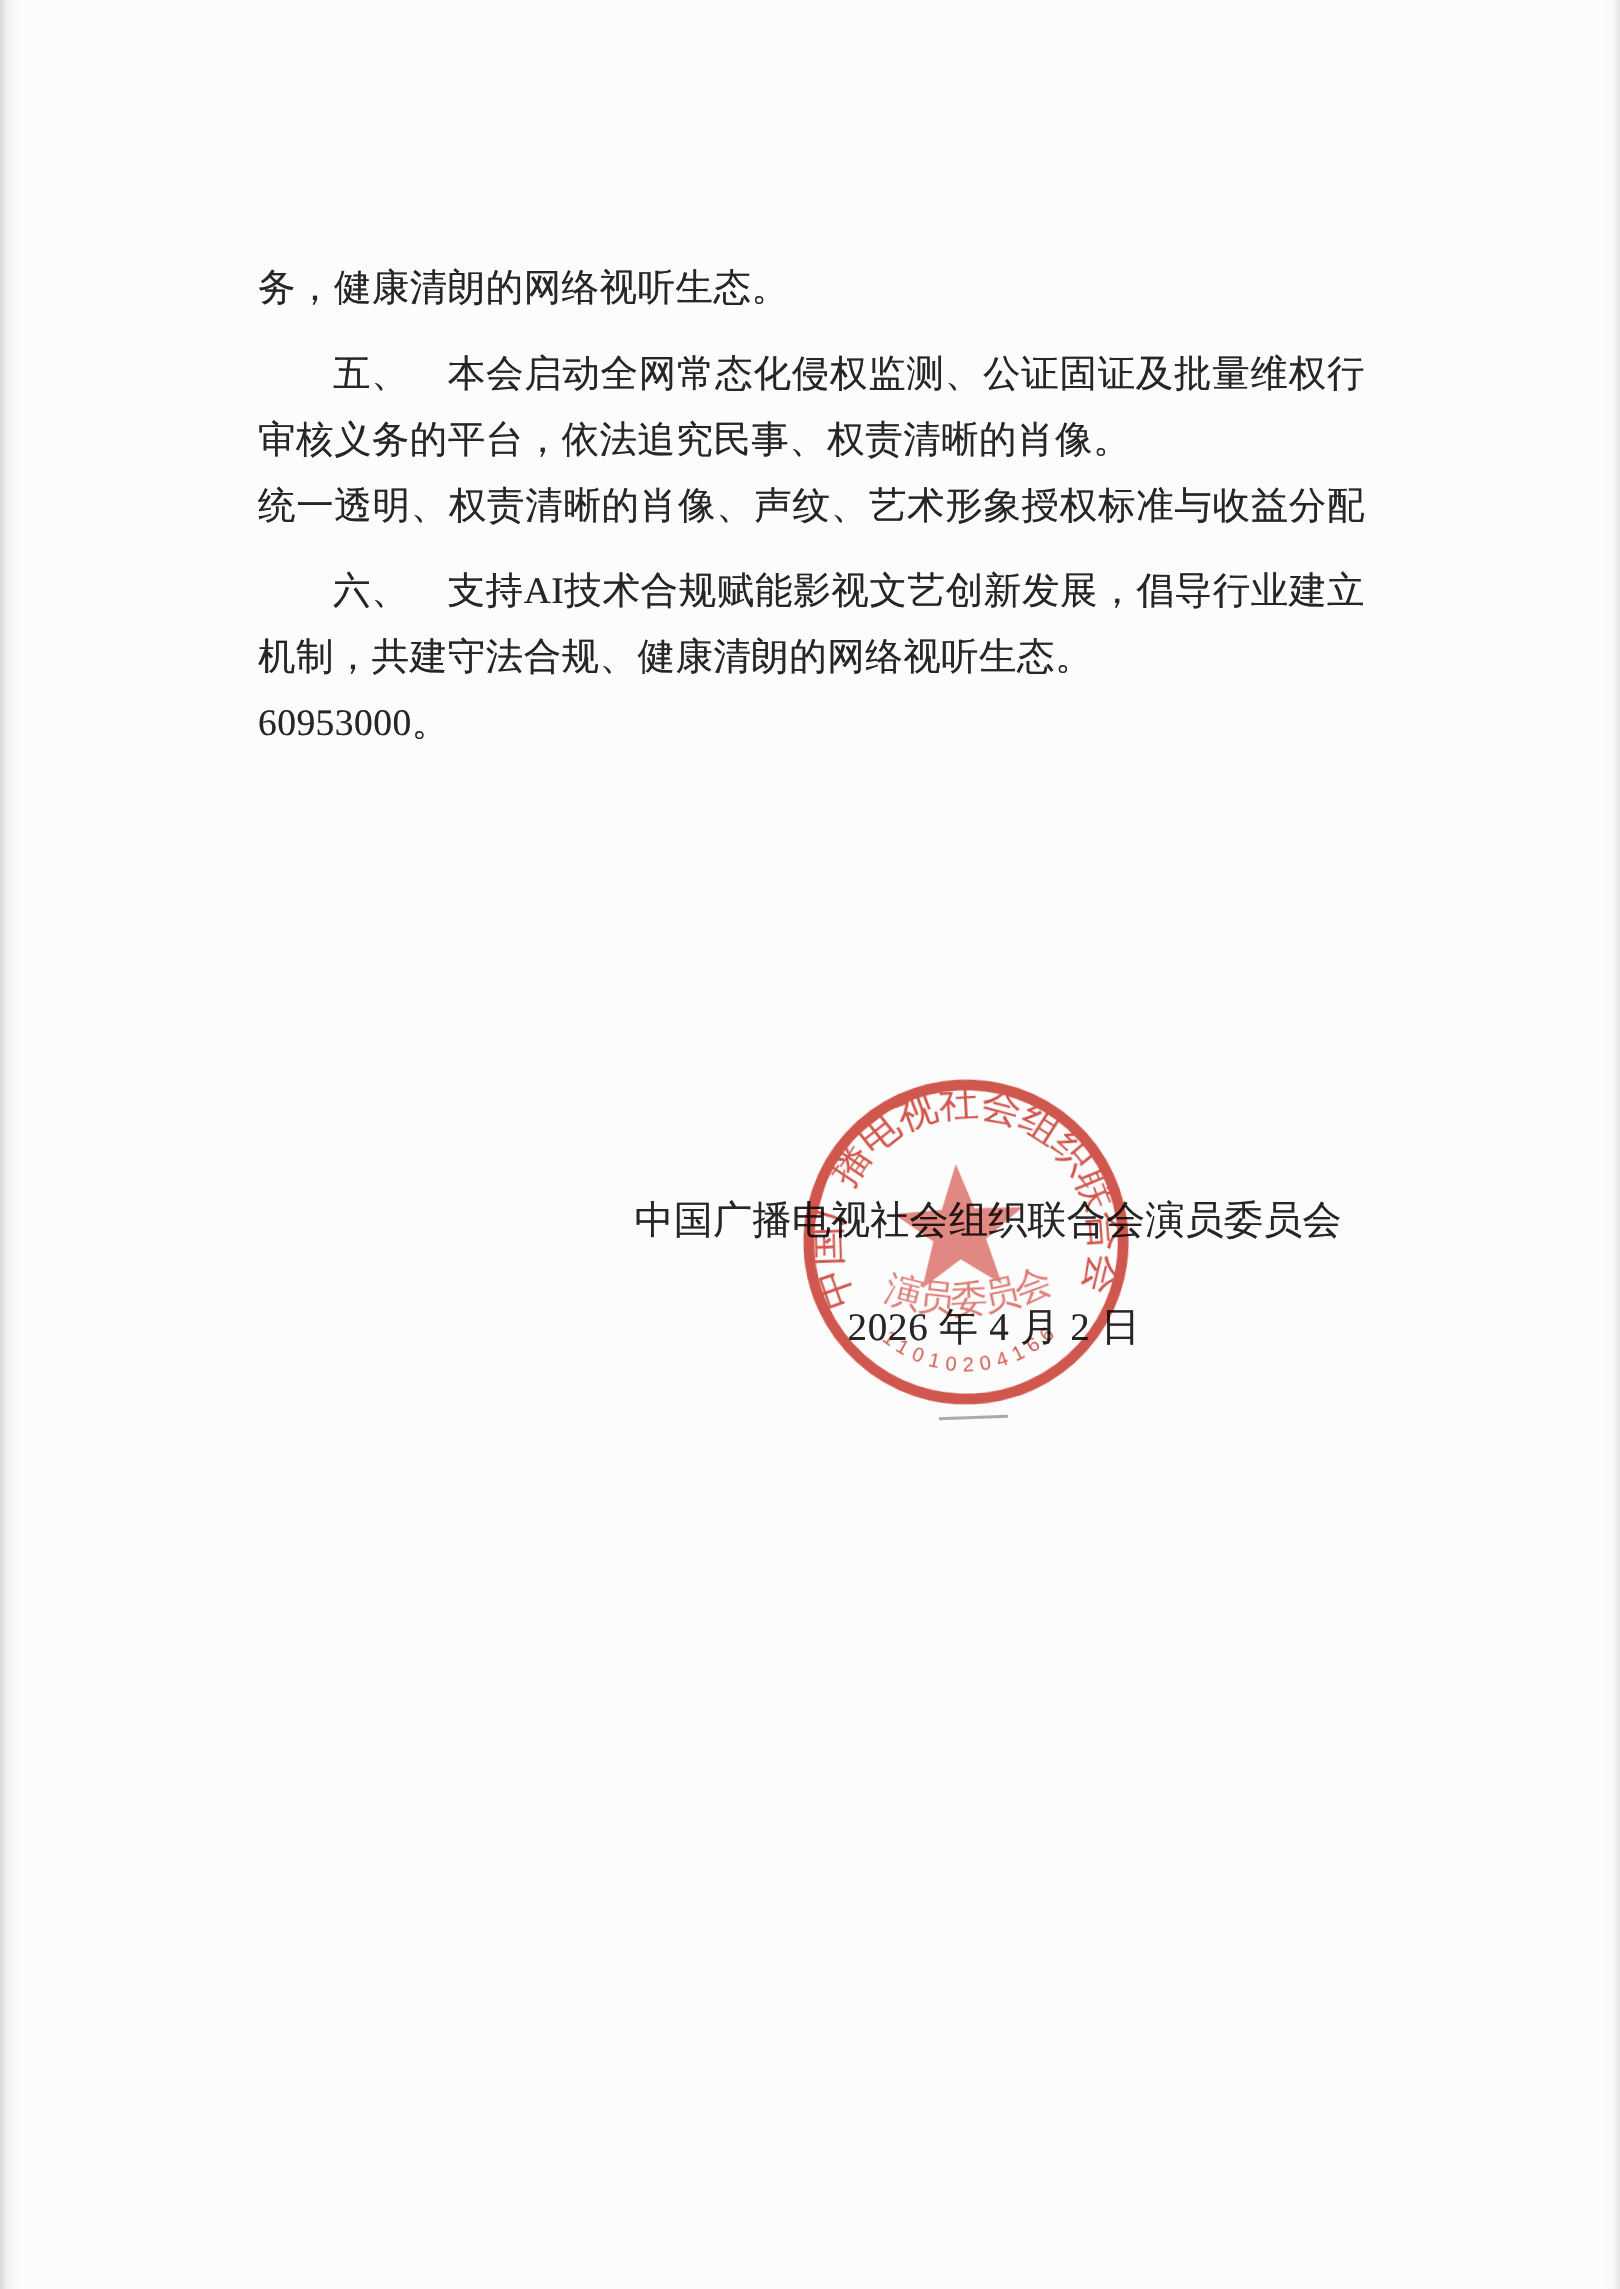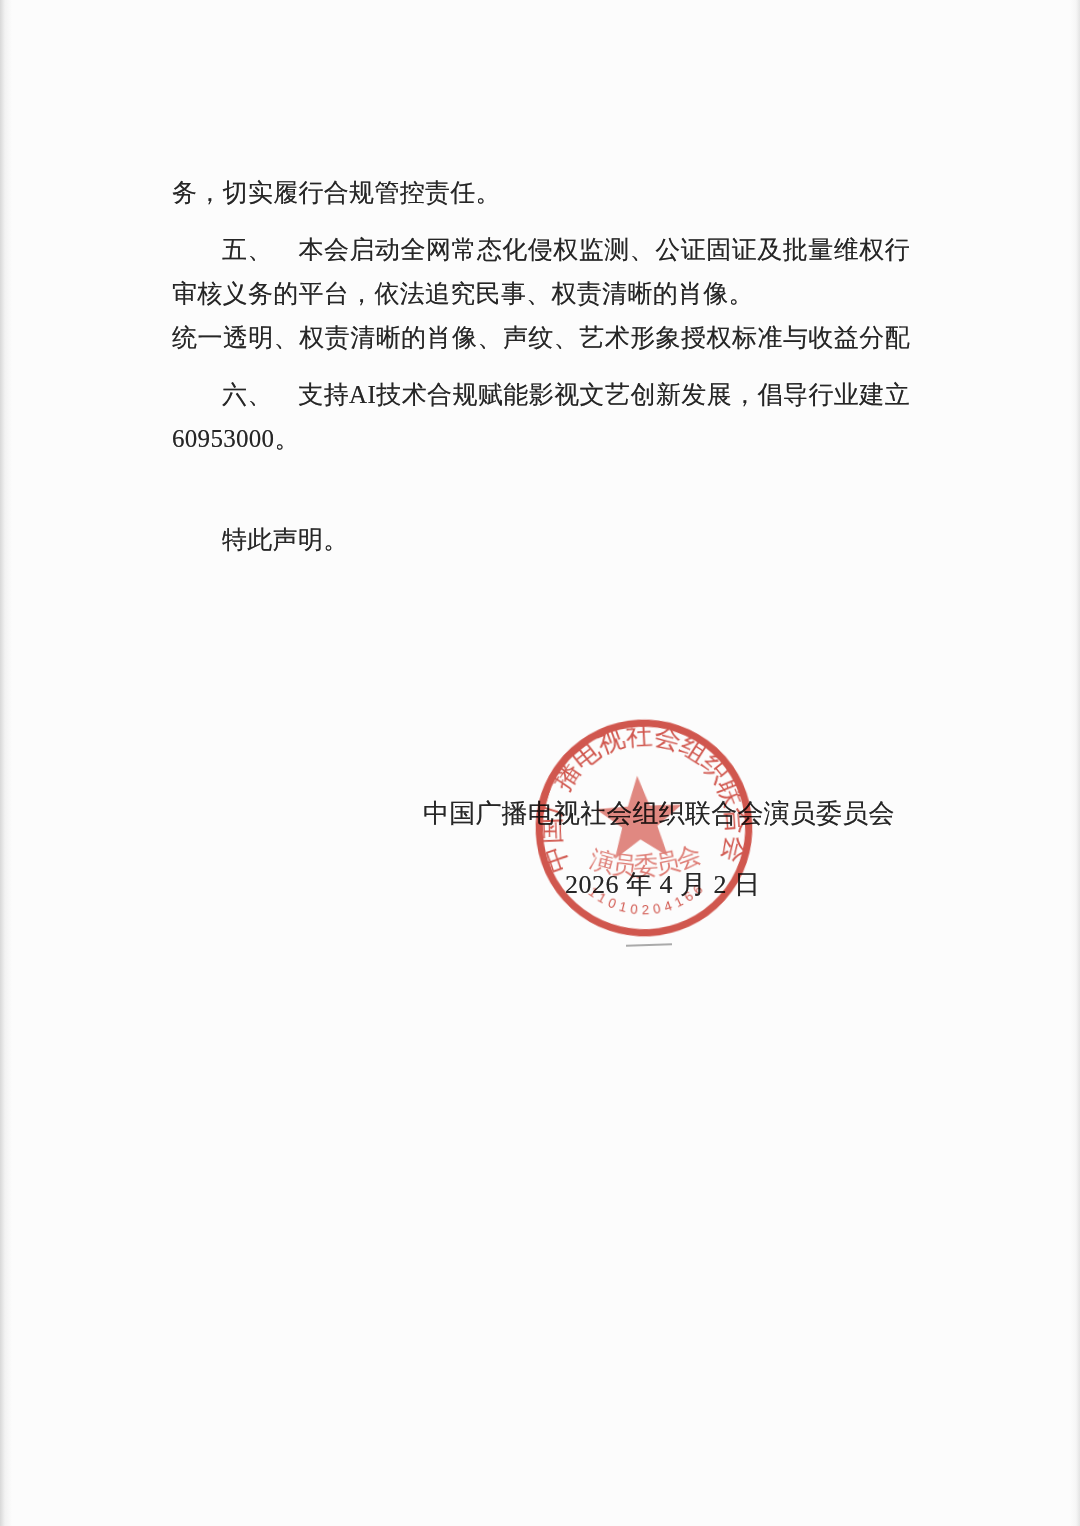--- a/index.html
+++ b/index.html
@@ -92,28 +92,28 @@
   }
 </style>
 </head>
 <body>
 
 <div class="page">
   <div class="edge-left"></div>
   <div class="edge-right"></div>
 
   <div class="doc-text">
-      <div class="line">务，切实履行合规管控责任。</div>
+      <div class="line">务，健康清朗的网络视听生态。</div>
       <div class="line justify indent">五、　本会启动全网常态化侵权监测、公证固证及批量维权行</div>
       <div class="line">审核义务的平台，依法追究民事、权责清晰的肖像。</div>
       <div class="line justify">统一透明、权责清晰的肖像、声纹、艺术形象授权标准与收益分配</div>
       <div class="line justify indent">六、　支持AI技术合规赋能影视文艺创新发展，倡导行业建立</div>
+      <div class="line">机制，共建守法合规、健康清朗的网络视听生态。</div>
       <div class="line">60953000。</div>
       <div class="line blank"></div>
-      <div class="line indent">特此声明。</div>
     </div>
 
   <div class="signature">中国广播电视社会组织联合会演员委员会</div>
 
   <div class="date">2026 年 4 月 2 日</div>
 
   <div class="seal">
     <svg viewBox="0 0 220 220" xmlns="http://www.w3.org/2000/svg">
       <defs>
         <path id="arcTop" d="M 39 151 A 82 82 0 1 1 181 151" fill="none"></path>

